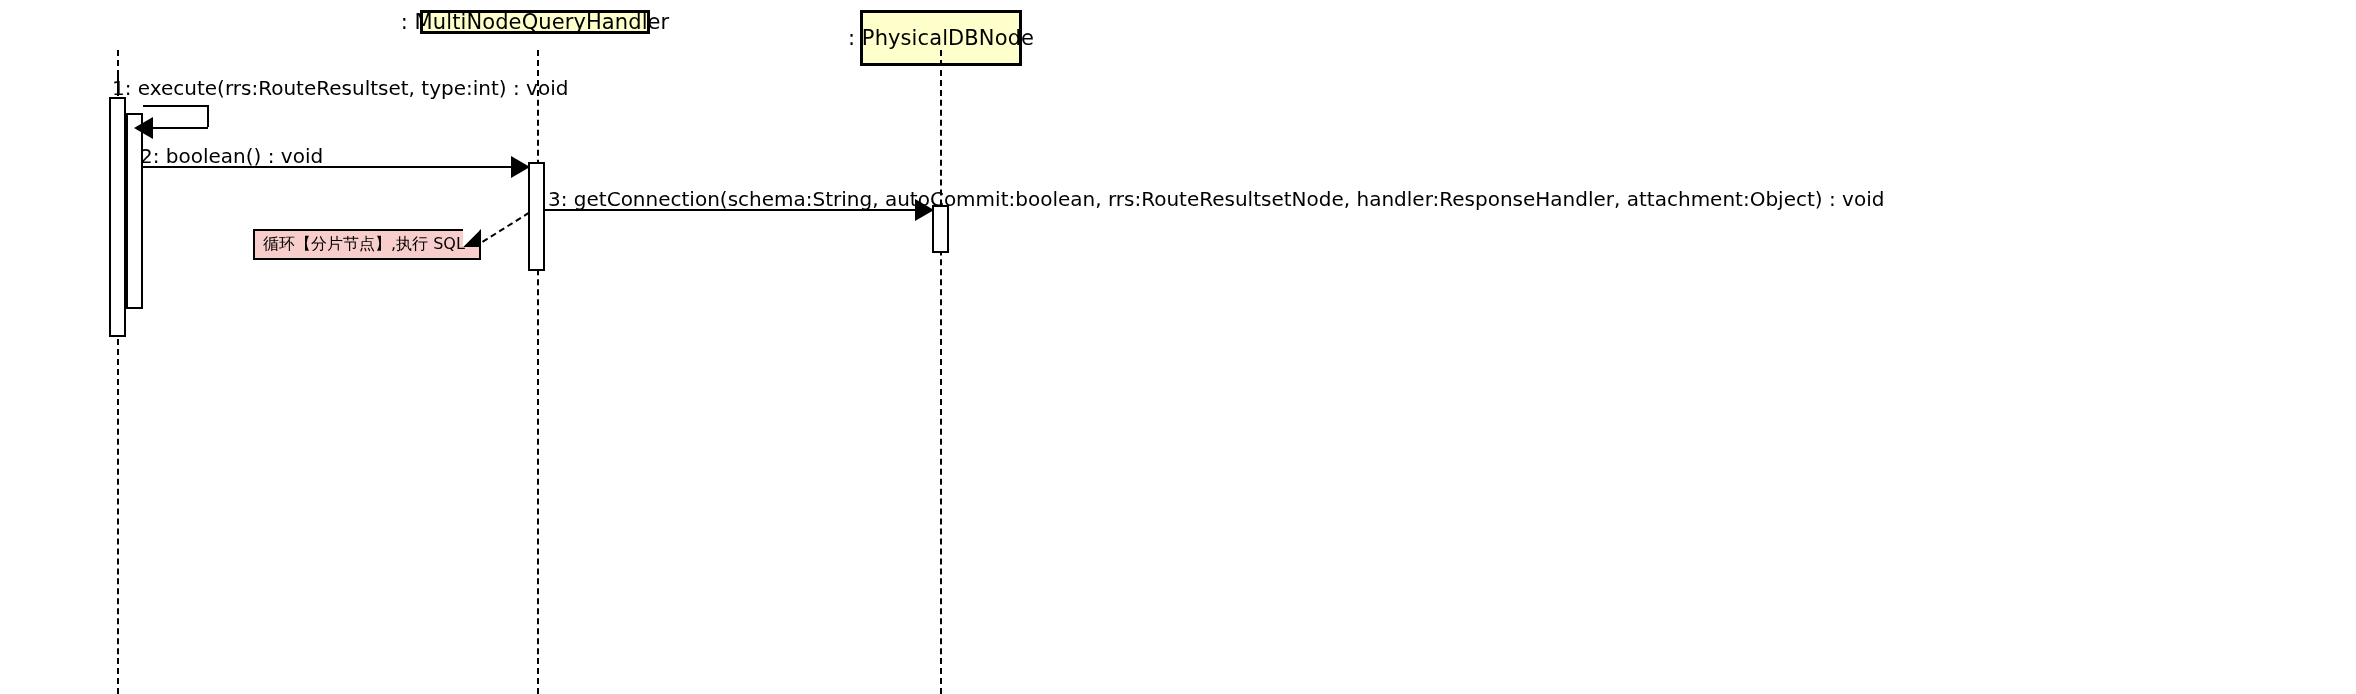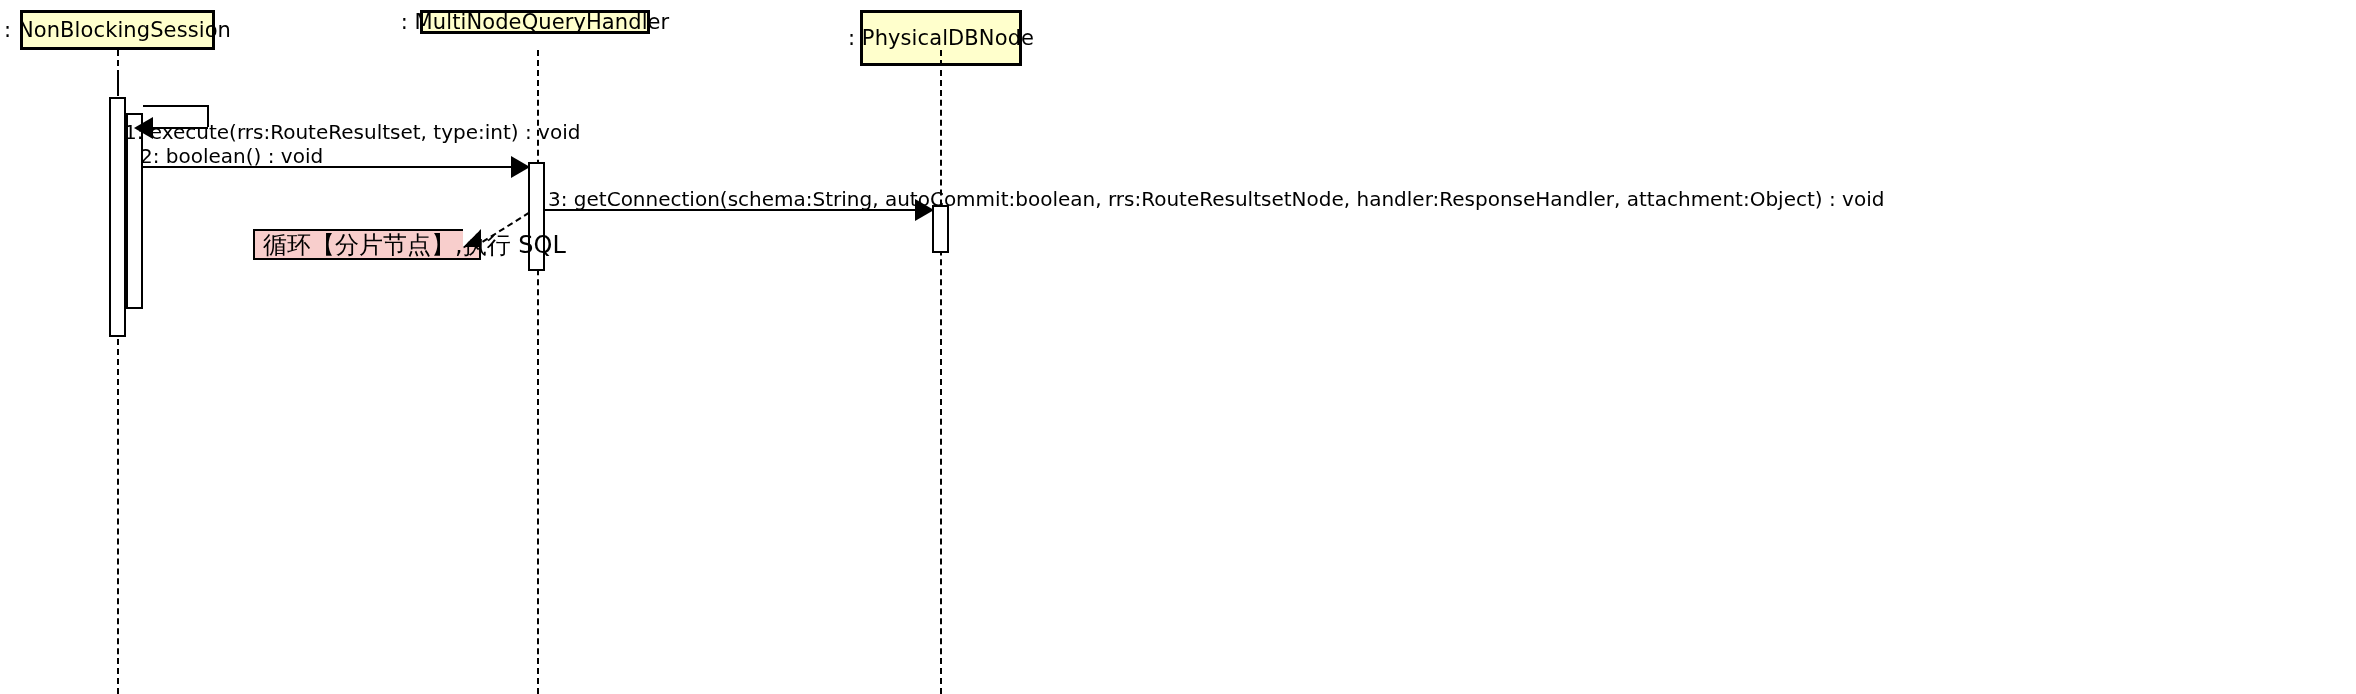--- a/index.html
+++ b/index.html
@@ -87,21 +87,21 @@
     white-space: nowrap;
     line-height: 1;
   }
 
   
   .note {
     position: absolute;
     box-sizing: border-box;
     background: #F8CECC;
     border: 2px solid #000000;
-    font-size: 24px;
+    font-size: 16px;
     color: #000000;
     white-space: nowrap;
     display: flex;
     align-items: center;
     padding-left: 8px;
   }
   .note-fold {
     position: absolute;
     width: 0;
     height: 0;
@@ -120,23 +120,20 @@
     height: 0;
     border-top: 2px dashed #000000;
     transform-origin: 0 0;
   }
 </style>
 </head>
 <body>
 
 <div id="canvas">
 
-  <div class="lifeline-head" style="left:20px; top:10px; width:195px; height:40px;">
-    <span>: NonBlockingSession</span>
-  </div>
 
   <div class="lifeline-head" style="left:420px; top:10px; width:230px; height:24px;">
     <span>: MultiNodeQueryHandler</span>
   </div>
 
   <div class="lifeline-head" style="left:860px; top:10px; width:162px; height:56px;">
     <span>: PhysicalDBNode</span>
   </div>
 
   <div class="lifeline-stem" style="left:117px; top:50px; height:644px;"></div>
@@ -148,21 +145,21 @@
   <div class="activation" style="left:109px; top:97px; width:17px; height:240px;"></div>
 
   <div class="activation" style="left:126px; top:113px; width:17px; height:196px;"></div>
 
   <div class="activation" style="left:528px; top:162px; width:17px; height:109px;"></div>
 
   <div class="activation" style="left:932px; top:205px; width:17px; height:48px;"></div>
 
   <div class="msg-vline" style="left:117px; top:76px; height:19px;"></div>
 
-  <div class="msg-label" style="left:124px; top:78px;margin-top:44px;">1: execute(rrs:RouteResultset, type:int) : void</div>
+  <div class="msg-label" style="left:112px; top:78px;">1: execute(rrs:RouteResultset, type:int) : void</div>
 
   <div class="msg-line" style="left:143px; top:105px; width:65px;"></div>
   <div class="msg-vline" style="left:207px; top:105px; height:22px;"></div>
   <div class="msg-line" style="left:152px; top:127px; width:56px;"></div>
   <div class="arrow-left" style="left:134px; top:117px;"></div>
 
   <div class="msg-label" style="left:140px; top:146px;">2: boolean() : void</div>
 
   <div class="msg-line" style="left:143px; top:166px; width:376px;"></div>
   <div class="arrow-right" style="left:511px; top:156px;"></div>

